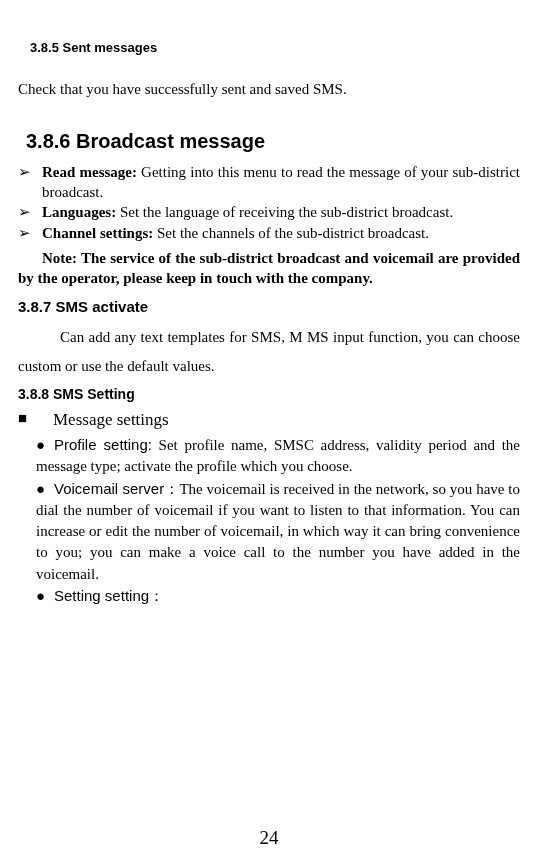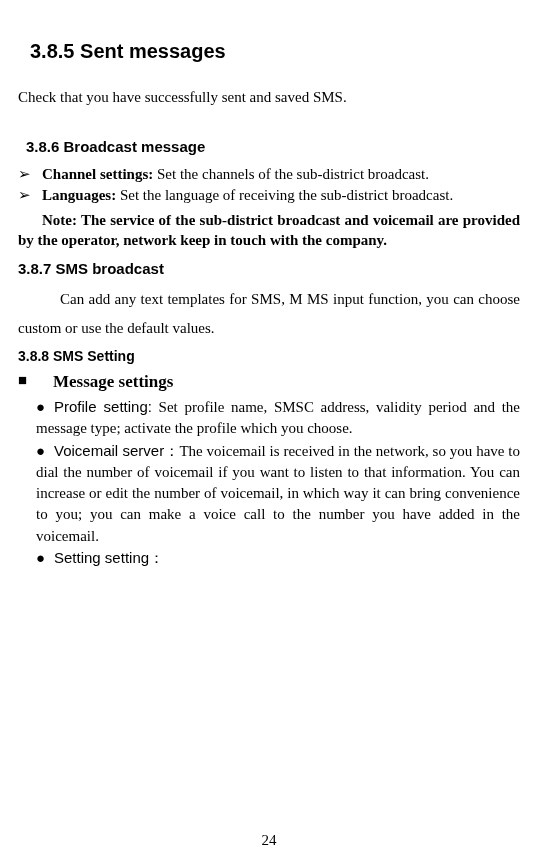--- a/index.html
+++ b/index.html
@@ -12,31 +12,31 @@
       height: 863px;
       background: white;
       font-family: "Times New Roman", Times, serif;
       font-size: 15px;
       color: #000;
       padding: 40px 18px 20px 18px;
       position: relative;
     }
     .h-385 {
       font-weight: bold;
-      font-size: 20px;
+      font-size: 13px;
       margin-bottom: 26px;
       margin-left: 12px;
       font-family: Arial, sans-serif;
     }
     .body-intro {
       margin-bottom: 32px;
     }
     .h-386 {
       font-weight: bold;
-      font-size: 15px;
+      font-size: 20px;
       margin-bottom: 10px;
       margin-left: 8px;
       font-family: Arial, sans-serif;
     }
     .arrow-list {
       margin-bottom: 6px;
     }
     .arrow-item {
       text-align: justify;
       padding-left: 24px;
@@ -70,21 +70,21 @@
       line-height: 1.9;
       text-align: justify;
     }
     .h-388 {
       font-weight: bold;
       font-size: 14px;
       margin-bottom: 8px;
       font-family: Arial, sans-serif;
     }
     .square-heading {
-      font-weight: bold;
+      font-weight: normal;
       font-size: 17px;
       padding-left: 35px;
       text-indent: -35px;
       margin-bottom: 4px;
     }
     .square-heading .sq {
       display: inline-block;
       width: 35px;
       text-indent: 0;
       font-size: 15px;
@@ -93,21 +93,21 @@
     }
     .mono-label {
       font-family: Liberation Sans, sans-serif;
     }
     .page-number {
       position: absolute;
       bottom: 14px;
       left: 0;
       right: 0;
       text-align: center;
-      font-size: 15px;
+      font-size: 19px;
     }
     .bullet-start {
       padding-left: 18px;
       text-indent: 0;
       line-height: 1.42;
       text-align: justify;
     }
     .lead-bullet {
       display: inline-block;
       width: 18px;
@@ -117,27 +117,28 @@
 </head>
 <body>
 
 <div class="h-385">3.8.5 Sent messages</div>
 
 <p class="body-intro">Check that you have successfully sent and saved SMS.</p>
 
 <div class="h-386">3.8.6 Broadcast message</div>
 
 <div class="arrow-list">
+  <p class="arrow-item"><span class="arrow">➢</span><b>Read message:</b><span> Getting into this menu to read the message of your sub-district broadcast.</span></p>
+  <p class="arrow-item"><span class="arrow">➢</span><b>Languages:</b><span> Set the language of receiving the sub-district broadcast.</span></p>
   <p class="arrow-item"><span class="arrow">➢</span><b>Channel settings:</b><span> Set the channels of the sub-district broadcast.</span></p>
-  <p class="arrow-item"><span class="arrow">➢</span><b>Languages:</b><span> Set the language of receiving the sub-district broadcast.</span></p>
 </div>
 
-<p class="note-para">Note: The service of the sub-district broadcast and voicemail are provided by the operator, network keep in touch with the company.</p>
+<p class="note-para">Note: The service of the sub-district broadcast and voicemail are provided by the operator, please keep in touch with the company.</p>
 
-<div class="h-387">3.8.7 SMS broadcast</div>
+<div class="h-387">3.8.7 SMS activate</div>
 
 <p class="body-387">Can add any text templates for SMS, M MS input function, you can choose custom or use the default values.</p>
 
 <div class="h-388">3.8.8 SMS Setting</div>
 
 <p class="square-heading"><span class="sq">■</span><span>Message settings</span></p>
 
 <p class="bullet-start"><span class="lead-bullet">●</span><span class="mono-label">Profile setting:</span><span> Set profile name, SMSC address, validity period and the message type; activate the profile which you choose.</span></p>
 
 <p class="bullet-start"><span class="lead-bullet">●</span><span class="mono-label">Voicemail server：</span><span>The voicemail is received in the network, so you have to dial the number of voicemail if you want to listen to that information. You can increase or edit the number of voicemail, in which way it can bring convenience to you; you can make a voice call to the number you have added in the voicemail.</span></p>

